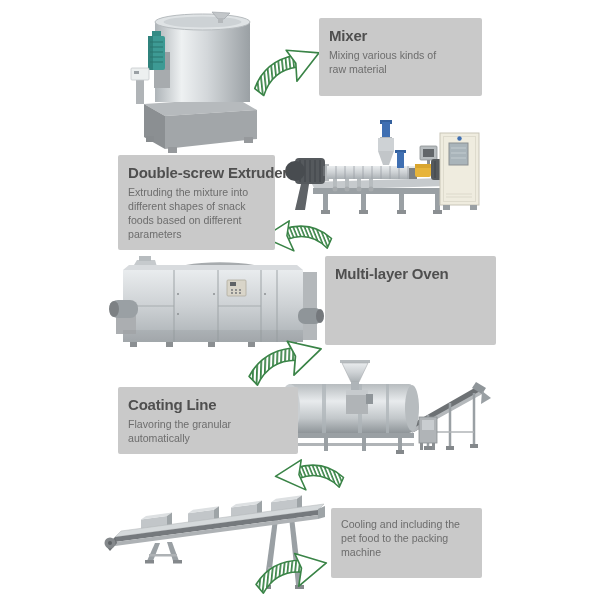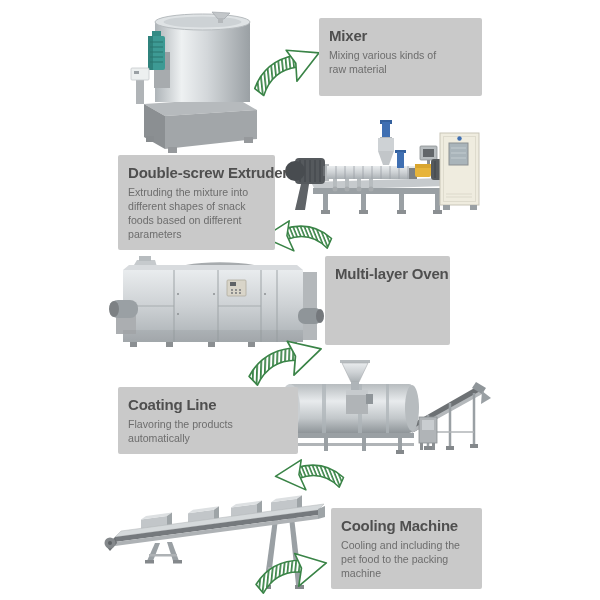--- a/index.html
+++ b/index.html
@@ -276,27 +276,26 @@
   <div class="panel" style="left:319px;top:18px;width:163px;min-height:78px">
     <div class="title">Mixer</div>
     <div class="desc" style="max-width:124px">Mixing various kinds of raw material</div>
   </div>
 
   <div class="panel" style="left:118px;top:155px;width:157px;min-height:75px">
     <div class="title">Double-screw  Extruder</div>
     <div class="desc" style="max-width:148px">Extruding the mixture into different shapes of snack foods based on different parameters</div>
   </div>
 
-  <div class="panel" style="left:325px;top:256px;width:125px;min-height:89px">
+  <div class="panel" style="left:325px;top:256px;width:171px;min-height:89px">
     <div class="title">Multi-layer Oven</div>
   </div>
 
   <div class="panel" style="left:118px;top:387px;width:180px;min-height:60px">
     <div class="title">Coating Line</div>
-    <div class="desc" style="max-width:150px">Flavoring the products automatically</div>
+    <div class="desc" style="max-width:150px">Flavoring the granular automatically</div>
   </div>
 
   <div class="panel" style="left:331px;top:508px;width:151px;min-height:70px">
-    <div class="title">Cooling Machine</div>
     <div class="desc" style="max-width:128px">Cooling and including the pet food to the packing machine</div>
   </div>
 
 </div>
 
 </body></html>

